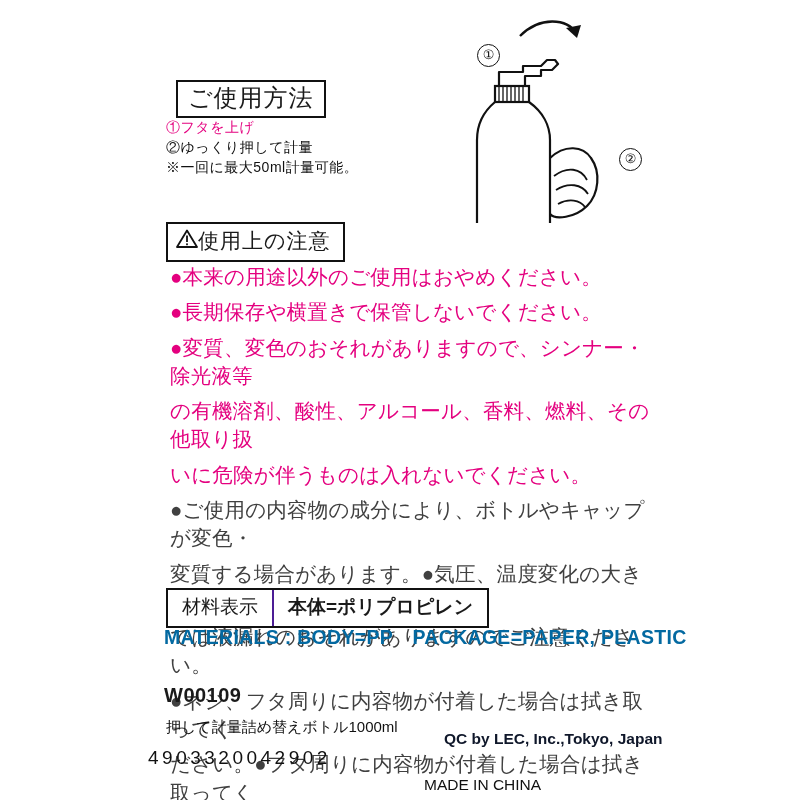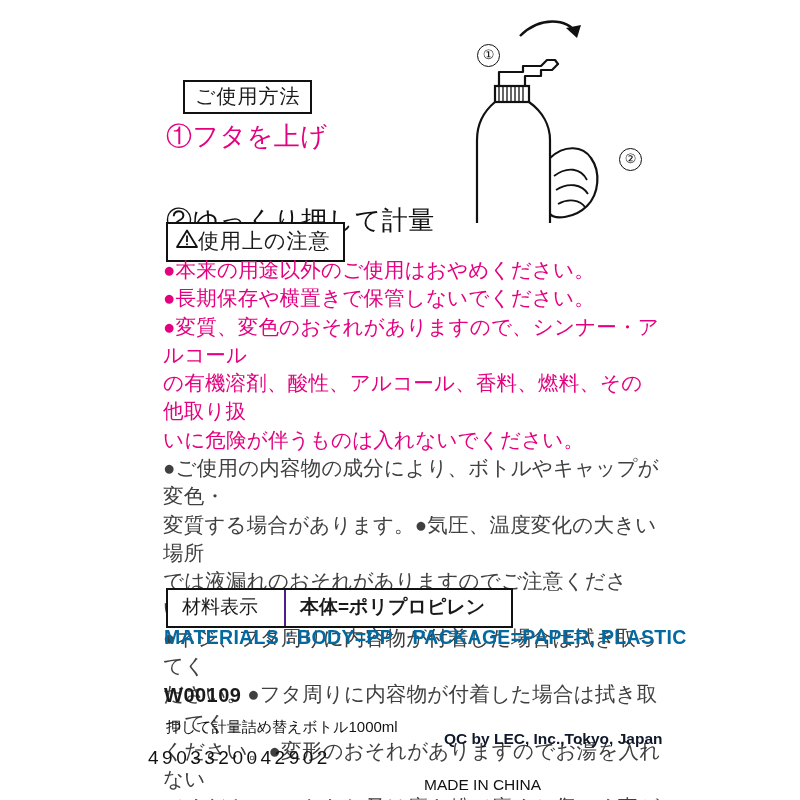--- a/index.html
+++ b/index.html
@@ -17,38 +17,38 @@
   }
   .page {
     position: absolute;
     left: 0; top: 0;
     width: 800px; height: 800px;
   }
 
   
   .usage-head {
     position: absolute;
-    left: 183px; top: 80px;
+    left: 176px; top: 80px;
     border: 2px solid #111;
     padding: 3px 10px 5px 10px;
-    font-size: 20px;
+    font-size: 24px;
     letter-spacing: 1px;
     line-height: 1.1;
     background: #fff;
   }
   .usage-lines {
     position: absolute;
     left: 166px; top: 118px;
     width: 420px;
-    font-size: 26px;
+    font-size: 14px;
     line-height: 1.42;
     letter-spacing: 0.5px;
   }
   .pink { color: #e4007f; }
-  .black { color: #111; margin-top: 47px; }
+  .black { color: #111; }
 
   
   .illu {
     position: absolute;
     left: 455px; top: 8px;
     width: 220px; height: 215px;
   }
   .num-circle {
     position: absolute;
     border: 1.6px solid #111;
@@ -76,34 +76,34 @@
   }
   .warn-tri { display: block; }
   .caution-body {
     position: absolute;
     left: 163px; top: 256px;
     width: 500px;
     font-size: 20.5px;
     line-height: 1.38;
     letter-spacing: 0.2px;
   }
-  .caution-body p { margin: 0; }
+  .caution-body p { margin: 7px; }
   .c-pink { color: #e4007f; }
   .c-black { color: #404040; }
 
   
   .mat-box {
     position: absolute;
     left: 166px; top: 588px;
     border: 2px solid #111;
     display: flex;
     font-size: 19px;
     background: #fff;
   }
-  .mat-box .cell { padding: 4px 26px 6px 14px; }
+  .mat-box .cell { padding: 4px 14px 6px 14px; }
   .mat-box .cell + .cell { border-left: 2px solid #4c1d95; font-weight: bold; }
   .mat-en {
     position: absolute;
     left: 164px; top: 624px;
     font-size: 19.5px;
     font-weight: bold;
     letter-spacing: 0.3px;
     color: #0369a1;
   }
 
@@ -145,20 +145,21 @@
 </head>
 <body>
 
 <div class="page">
 
   <div class="usage-head">ご使用方法</div>
 
   <div class="usage-lines">
     <div class="pink">①フタを上げ</div>
     <div class="black">②ゆっくり押して計量</div>
+    <div class="black">※一回に最大50ml計量可能。</div>
   </div>
 
   <div class="illu">
     <svg width="220" height="215" viewBox="0 0 220 215">
 
       <path d="M65 28 C 85 8, 112 10, 122 26" fill="none" stroke="#111" stroke-width="2.4"></path>
       <polygon points="122,30 111,20 126,17" fill="#111"></polygon>
 
       <path d="M44 78 L44 64 L68 64 L68 58 L86 58 L92 52 L100 52 L103 56 L97 62 L86 62 L86 68 L70 68 L70 78 Z" fill="none" stroke="#111" stroke-width="2.2" stroke-linejoin="round"></path>
 
@@ -192,21 +193,21 @@
         <rect x="10.1" y="6.5" width="1.8" height="6.5" fill="#111"></rect>
         <rect x="10.1" y="14.4" width="1.8" height="1.8" fill="#111"></rect>
       </svg>
     </span>
     <span>使用上の注意</span>
   </div>
 
   <div class="caution-body">
     <p class="c-pink">●本来の用途以外のご使用はおやめください。</p>
     <p class="c-pink">●長期保存や横置きで保管しないでください。</p>
-    <p class="c-pink">●変質、変色のおそれがありますので、シンナー・アルコール</p>
+    <p class="c-pink">●変質、変色のおそれがありますので、シンナー・除光液等</p>
     <p class="c-pink">の有機溶剤、酸性、アルコール、香料、燃料、その他取り扱</p>
     <p class="c-pink">いに危険が伴うものは入れないでください。</p>
     <p class="c-black">●ご使用の内容物の成分により、ボトルやキャップが変色・</p>
     <p class="c-black">変質する場合があります。●気圧、温度変化の大きい場所</p>
     <p class="c-black">では液漏れのおそれがありますのでご注意ください。</p>
     <p class="c-black">●ネジ、フタ周りに内容物が付着した場合は拭き取ってく</p>
     <p class="c-black">ださい。●フタ周りに内容物が付着した場合は拭き取ってく</p>
     <p class="c-black">ください。●変形のおそれがありますのでお湯を入れない</p>
     <p class="c-black">でください。●たわし又は磨き粉で磨くと傷つく事がありま</p>
 

